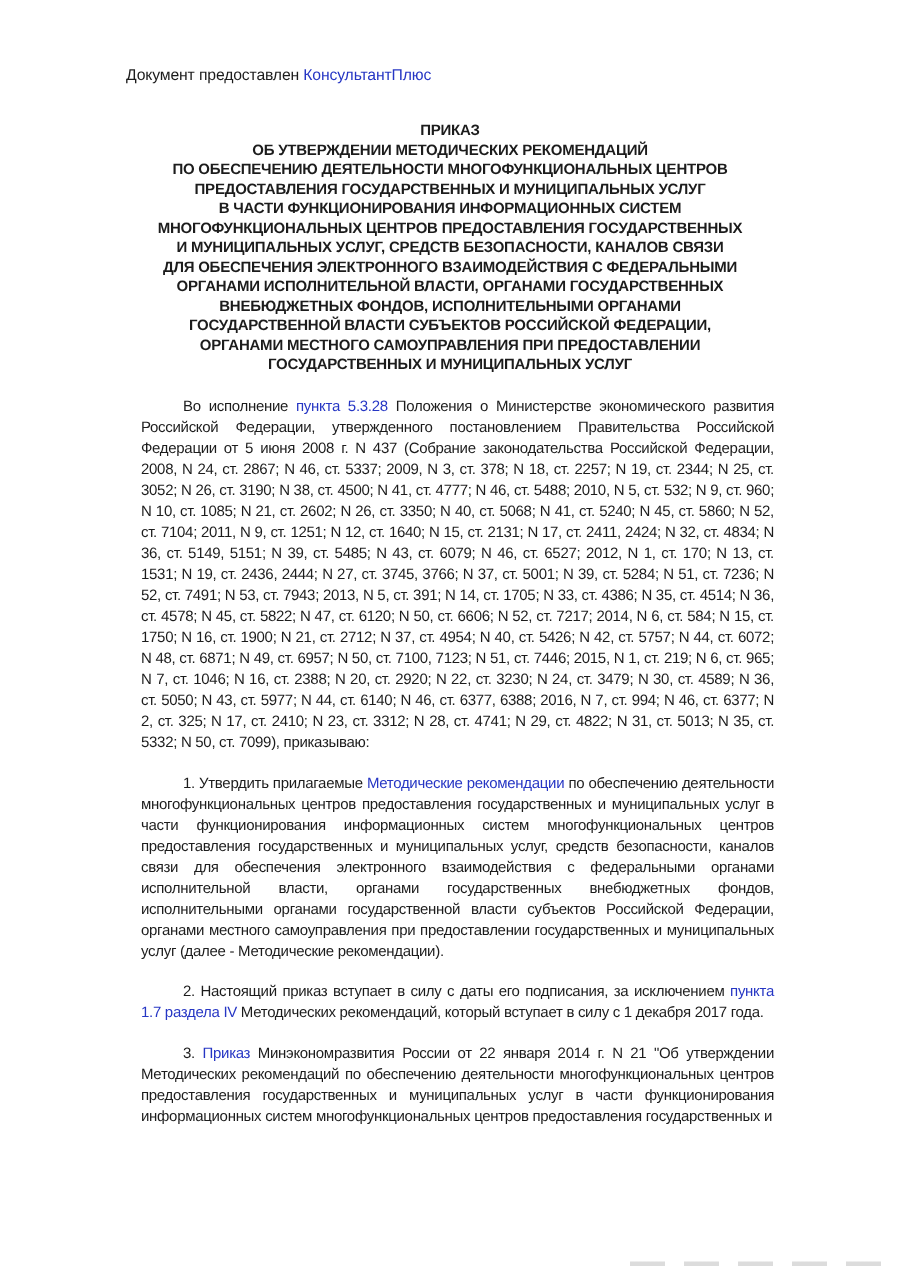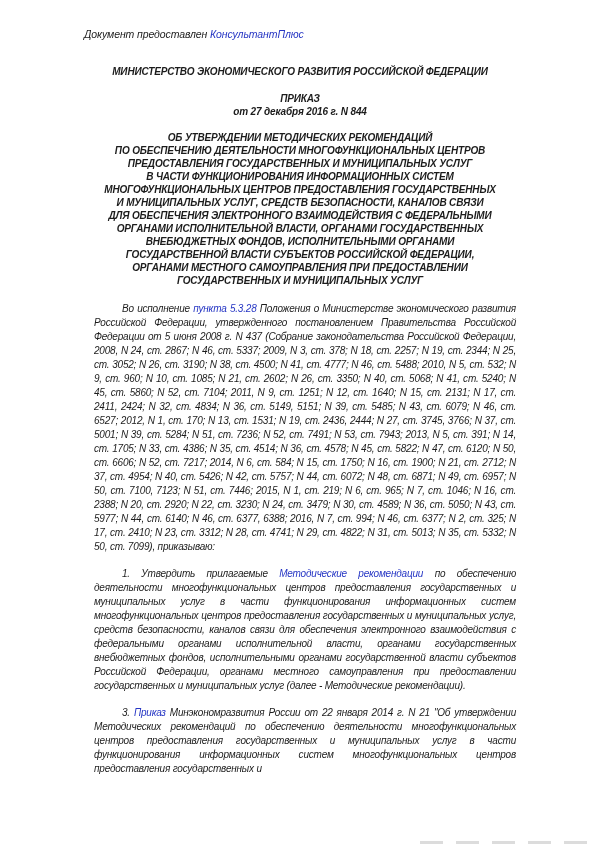--- a/index.html
+++ b/index.html
@@ -6,21 +6,21 @@
   .page {
     position:relative;
     width:600px; height:847px;
     margin:0 auto;
     background:#ffffff;
     overflow:hidden;
     font-family:"Liberation Sans", sans-serif;
     color:#1c1c1c;
     -webkit-font-smoothing:antialiased;
   }
-  .content { padding:27px 84px 0 84px;font-style:italic; }
+  .content { padding:43px 84px 0 84px; }
 
   .doc-note {
     font-size:10.5px;
     line-height:14px;
     letter-spacing:-0.1px;
     margin:0 0 24px 0;
   }
   .doc-link { color:#2636c4; text-decoration:none; cursor:pointer; }
 
   .c-bold { text-align:center; font-weight:bold; letter-spacing:-0.15px; }
@@ -51,41 +51,40 @@
   }
 </style>
 </head>
 <body>
 
 <div class="page">
   <div class="content">
 
     <p class="doc-note"><span>Документ предоставлен </span><span class="doc-link">КонсультантПлюс</span></p>
 
-    <div class="c-bold ministry">МИНИСТЕРСТВО ЭКОНОМИЧЕСКОГО РАЗВИТИЯ РОССИЙСКОЙ ФЕДЕРАЦИИ</div>
 
     <div class="c-bold doc-type">ПРИКАЗ</div>
 
-    <div class="c-bold doc-date">от 27 декабря 2016 г. N 844</div>
 
     <div class="c-bold doc-title">ОБ УТВЕРЖДЕНИИ МЕТОДИЧЕСКИХ РЕКОМЕНДАЦИЙ
 ПО ОБЕСПЕЧЕНИЮ ДЕЯТЕЛЬНОСТИ МНОГОФУНКЦИОНАЛЬНЫХ ЦЕНТРОВ
 ПРЕДОСТАВЛЕНИЯ ГОСУДАРСТВЕННЫХ И МУНИЦИПАЛЬНЫХ УСЛУГ
 В ЧАСТИ ФУНКЦИОНИРОВАНИЯ ИНФОРМАЦИОННЫХ СИСТЕМ
 МНОГОФУНКЦИОНАЛЬНЫХ ЦЕНТРОВ ПРЕДОСТАВЛЕНИЯ ГОСУДАРСТВЕННЫХ
 И МУНИЦИПАЛЬНЫХ УСЛУГ, СРЕДСТВ БЕЗОПАСНОСТИ, КАНАЛОВ СВЯЗИ
 ДЛЯ ОБЕСПЕЧЕНИЯ ЭЛЕКТРОННОГО ВЗАИМОДЕЙСТВИЯ С ФЕДЕРАЛЬНЫМИ
 ОРГАНАМИ ИСПОЛНИТЕЛЬНОЙ ВЛАСТИ, ОРГАНАМИ ГОСУДАРСТВЕННЫХ
 ВНЕБЮДЖЕТНЫХ ФОНДОВ, ИСПОЛНИТЕЛЬНЫМИ ОРГАНАМИ
 ГОСУДАРСТВЕННОЙ ВЛАСТИ СУБЪЕКТОВ РОССИЙСКОЙ ФЕДЕРАЦИИ,
 ОРГАНАМИ МЕСТНОГО САМОУПРАВЛЕНИЯ ПРИ ПРЕДОСТАВЛЕНИИ
 ГОСУДАРСТВЕННЫХ И МУНИЦИПАЛЬНЫХ УСЛУГ</div>
 
     <div class="body-text">
       <p><span>Во исполнение </span><span class="doc-link">пункта 5.3.28</span><span> Положения о Министерстве экономического развития Российской Федерации, утвержденного постановлением Правительства Российской Федерации от 5 июня 2008 г. N 437 (Собрание законодательства Российской Федерации, 2008, N 24, ст. 2867; N 46, ст. 5337; 2009, N 3, ст. 378; N 18, ст. 2257; N 19, ст. 2344; N 25, ст. 3052; N 26, ст. 3190; N 38, ст. 4500; N 41, ст. 4777; N 46, ст. 5488; 2010, N 5, ст. 532; N 9, ст. 960; N 10, ст. 1085; N 21, ст. 2602; N 26, ст. 3350; N 40, ст. 5068; N 41, ст. 5240; N 45, ст. 5860; N 52, ст. 7104; 2011, N 9, ст. 1251; N 12, ст. 1640; N 15, ст. 2131; N 17, ст. 2411, 2424; N 32, ст. 4834; N 36, ст. 5149, 5151; N 39, ст. 5485; N 43, ст. 6079; N 46, ст. 6527; 2012, N 1, ст. 170; N 13, ст. 1531; N 19, ст. 2436, 2444; N 27, ст. 3745, 3766; N 37, ст. 5001; N 39, ст. 5284; N 51, ст. 7236; N 52, ст. 7491; N 53, ст. 7943; 2013, N 5, ст. 391; N 14, ст. 1705; N 33, ст. 4386; N 35, ст. 4514; N 36, ст. 4578; N 45, ст. 5822; N 47, ст. 6120; N 50, ст. 6606; N 52, ст. 7217; 2014, N 6, ст. 584; N 15, ст. 1750; N 16, ст. 1900; N 21, ст. 2712; N 37, ст. 4954; N 40, ст. 5426; N 42, ст. 5757; N 44, ст. 6072; N 48, ст. 6871; N 49, ст. 6957; N 50, ст. 7100, 7123; N 51, ст. 7446; 2015, N 1, ст. 219; N 6, ст. 965; N 7, ст. 1046; N 16, ст. 2388; N 20, ст. 2920; N 22, ст. 3230; N 24, ст. 3479; N 30, ст. 4589; N 36, ст. 5050; N 43, ст. 5977; N 44, ст. 6140; N 46, ст. 6377, 6388; 2016, N 7, ст. 994; N 46, ст. 6377; N 2, ст. 325; N 17, ст. 2410; N 23, ст. 3312; N 28, ст. 4741; N 29, ст. 4822; N 31, ст. 5013; N 35, ст. 5332; N 50, ст. 7099), приказываю:</span></p>
       <p><span>1. Утвердить прилагаемые </span><span class="doc-link">Методические рекомендации</span><span> по обеспечению деятельности многофункциональных центров предоставления государственных и муниципальных услуг в части функционирования информационных систем многофункциональных центров предоставления государственных и муниципальных услуг, средств безопасности, каналов связи для обеспечения электронного взаимодействия с федеральными органами исполнительной власти, органами государственных внебюджетных фондов, исполнительными органами государственной власти субъектов Российской Федерации, органами местного самоуправления при предоставлении государственных и муниципальных услуг (далее - Методические рекомендации).</span></p>
+      <p><span>2. Настоящий приказ вступает в силу с даты его подписания, за исключением </span><span class="doc-link">пункта 1.7</span><span> </span><span class="doc-link">раздела IV</span><span> Методических рекомендаций, который вступает в силу с 1 декабря 2017 года.</span></p>
       <p><span>3. </span><span class="doc-link">Приказ</span><span> Минэкономразвития России от 22 января 2014 г. N 21 "Об утверждении Методических рекомендаций по обеспечению деятельности многофункциональных центров предоставления государственных и муниципальных услуг в части функционирования информационных систем многофункциональных центров предоставления государственных и</span></p>
     </div>
 
   </div>
 
   <div class="page-break-marker"></div>
 </div>
 
 </body></html>

